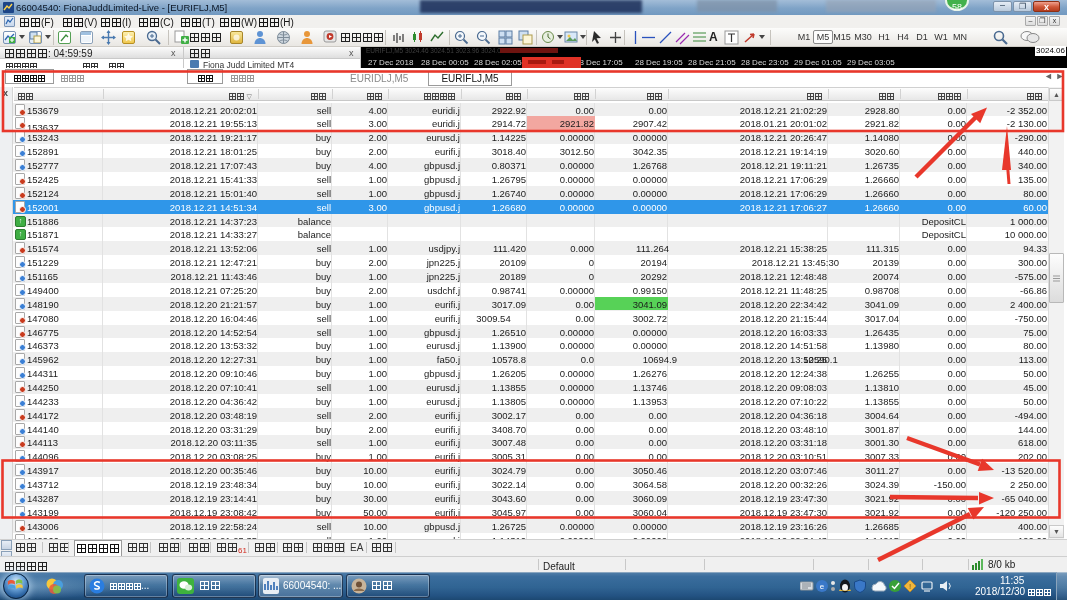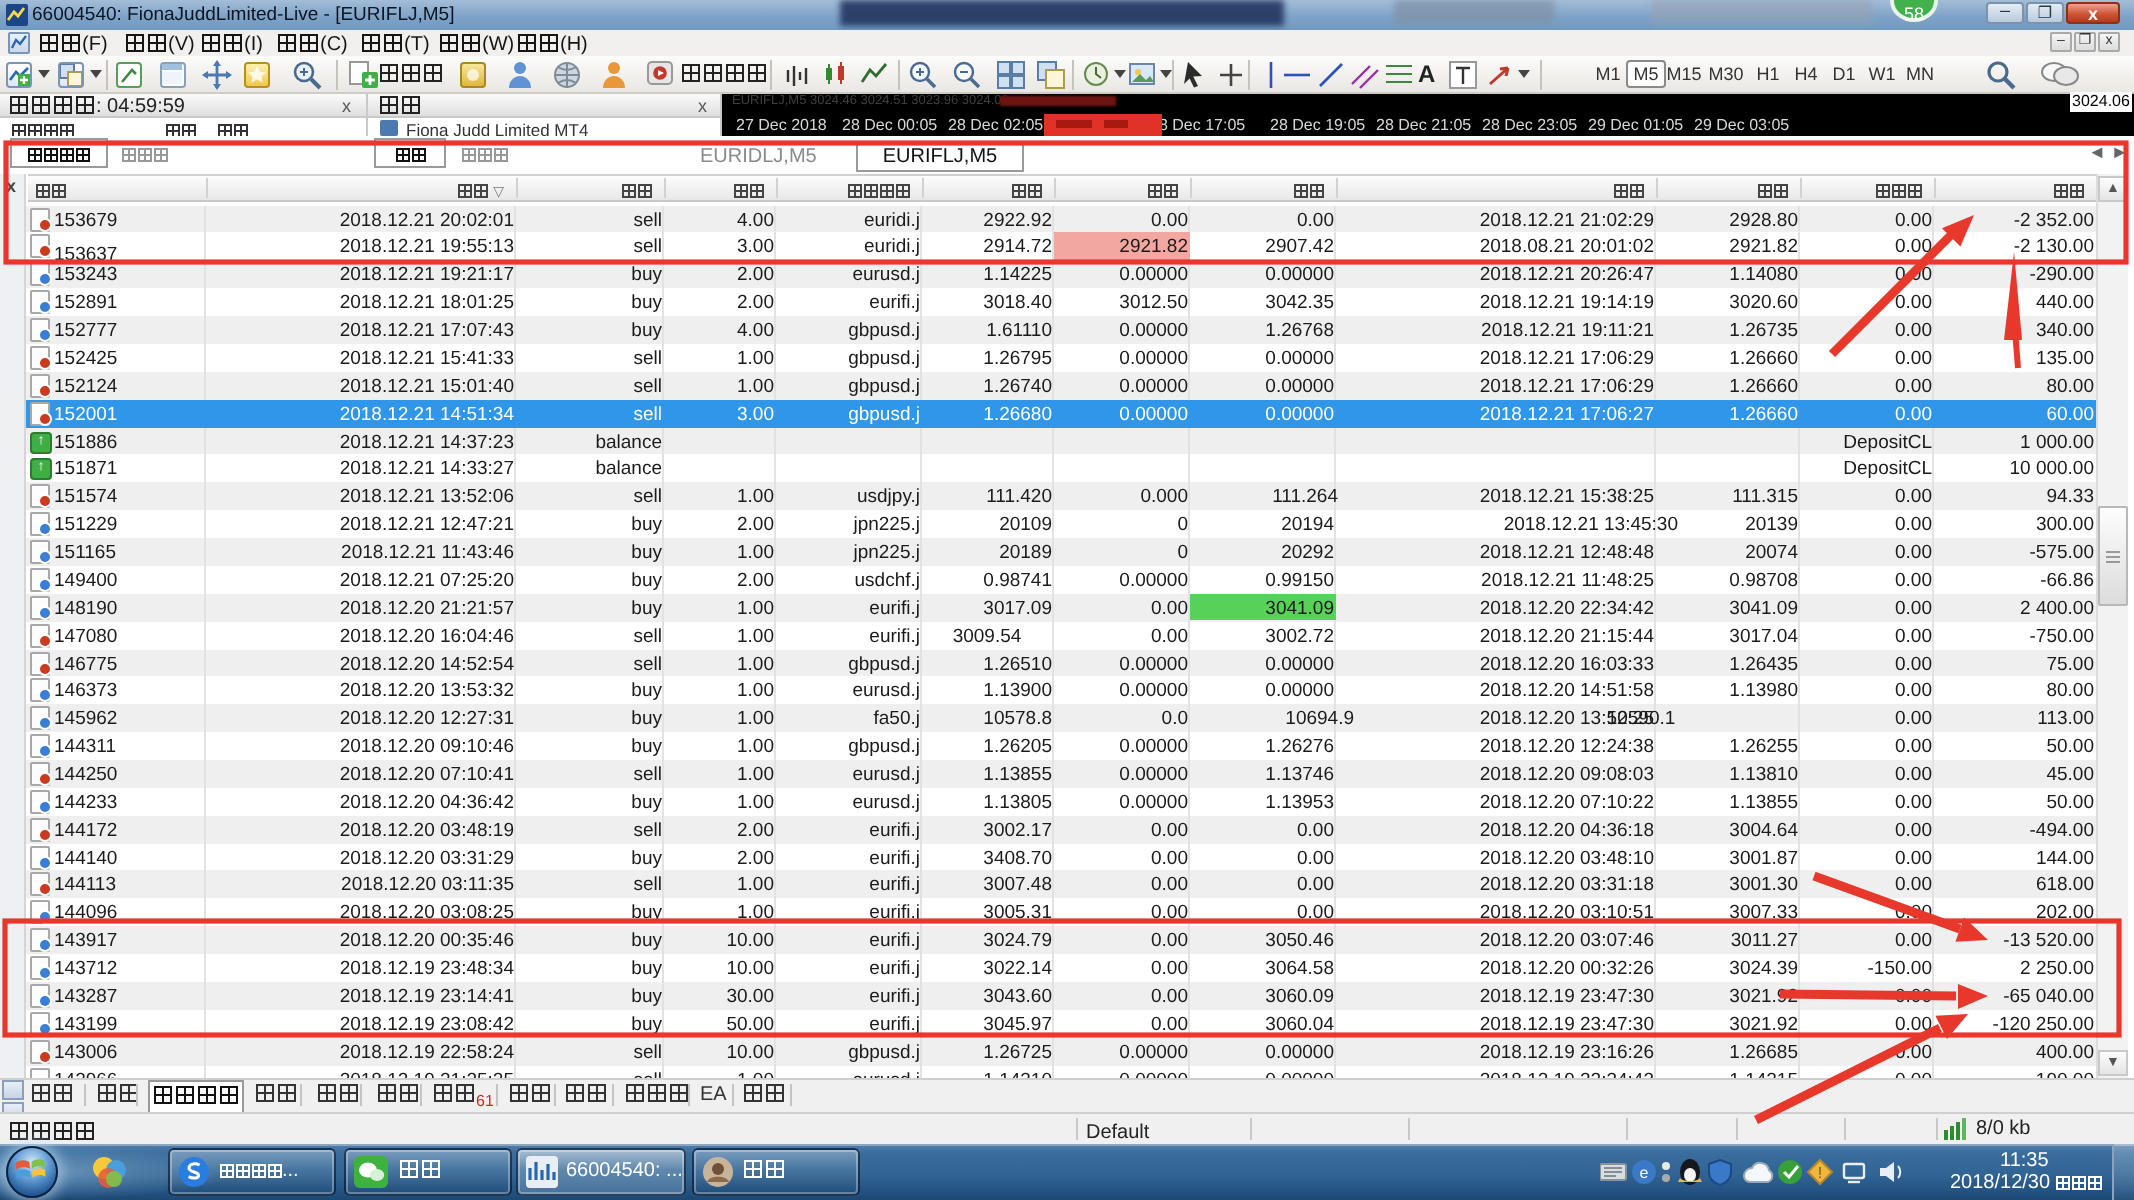--- a/index.html
+++ b/index.html
@@ -311,21 +311,21 @@
           <u></u>
         </span>
         <span class="t" style="position:absolute;left:14px;top:6px">153637</span>
         <span class="t" style="position:absolute;left:90px;top:2px;width:154px;text-align:right">2018.12.21 19:55:13</span>
         <span class="t" style="position:absolute;left:245px;top:2px;width:73px;text-align:right">sell</span>
         <span class="t" style="position:absolute;left:319px;top:2px;width:55px;text-align:right">3.00</span>
         <span class="t" style="position:absolute;left:375px;top:2px;width:72px;text-align:right">euridi.j</span>
         <span class="t" style="position:absolute;left:448px;top:2px;width:65px;text-align:right">2914.72</span>
         <span class="t" style="position:absolute;left:514px;top:2px;width:67px;text-align:right">2921.82</span>
         <span class="t" style="position:absolute;left:582px;top:2px;width:72px;text-align:right">2907.42</span>
-        <span class="t" style="position:absolute;left:655px;top:2px;width:159px;text-align:right">2018.08.21 20:01:02</span>
+        <span class="t" style="position:absolute;left:655px;top:2px;width:159px;text-align:right">2018.01.21 20:01:02</span>
         <span class="t" style="position:absolute;left:815px;top:2px;width:71px;text-align:right">2921.82</span>
         <span class="t" style="position:absolute;left:887px;top:2px;width:66px;text-align:right">0.00</span>
         <span class="t" style="position:absolute;left:954px;top:2px;width:80px;text-align:right">-2 130.00</span>
       </div>
       <div style="left:0;top:130.34px;width:1035px;height:13.87px;background:#efefef;color:#1b1b1b;font-size:9.5px">
         <b style="position:absolute;left:89px;top:0;bottom:0;width:1px;background:#e2e2e2"></b>
         <b style="position:absolute;left:244px;top:0;bottom:0;width:1px;background:#e2e2e2"></b>
         <b style="position:absolute;left:318px;top:0;bottom:0;width:1px;background:#e2e2e2"></b>
         <b style="position:absolute;left:374px;top:0;bottom:0;width:1px;background:#e2e2e2"></b>
         <b style="position:absolute;left:447px;top:0;bottom:0;width:1px;background:#e2e2e2"></b>
@@ -392,21 +392,21 @@
         <b style="position:absolute;left:886px;top:0;bottom:0;width:1px;background:#e2e2e2"></b>
         <b style="position:absolute;left:953px;top:0;bottom:0;width:1px;background:#e2e2e2"></b>
         <span class="doc db" style="position:absolute;left:2px;top:1px">
           <u></u>
         </span>
         <span class="t" style="position:absolute;left:14px;top:2px">152777</span>
         <span class="t" style="position:absolute;left:90px;top:2px;width:154px;text-align:right">2018.12.21 17:07:43</span>
         <span class="t" style="position:absolute;left:245px;top:2px;width:73px;text-align:right">buy</span>
         <span class="t" style="position:absolute;left:319px;top:2px;width:55px;text-align:right">4.00</span>
         <span class="t" style="position:absolute;left:375px;top:2px;width:72px;text-align:right">gbpusd.j</span>
-        <span class="t" style="position:absolute;left:448px;top:2px;width:65px;text-align:right">1.61110</span>
+        <span class="t" style="position:absolute;left:448px;top:2px;width:65px;text-align:right">0.80371</span>
         <span class="t" style="position:absolute;left:514px;top:2px;width:67px;text-align:right">0.00000</span>
         <span class="t" style="position:absolute;left:582px;top:2px;width:72px;text-align:right">1.26768</span>
         <span class="t" style="position:absolute;left:655px;top:2px;width:159px;text-align:right">2018.12.21 19:11:21</span>
         <span class="t" style="position:absolute;left:815px;top:2px;width:71px;text-align:right">1.26735</span>
         <span class="t" style="position:absolute;left:887px;top:2px;width:66px;text-align:right">0.00</span>
         <span class="t" style="position:absolute;left:954px;top:2px;width:80px;text-align:right">340.00</span>
       </div>
       <div style="left:0;top:171.95px;width:1035px;height:13.87px;background:#ffffff;color:#1b1b1b;font-size:9.5px">
         <b style="position:absolute;left:89px;top:0;bottom:0;width:1px;background:#e2e2e2"></b>
         <b style="position:absolute;left:244px;top:0;bottom:0;width:1px;background:#e2e2e2"></b>

